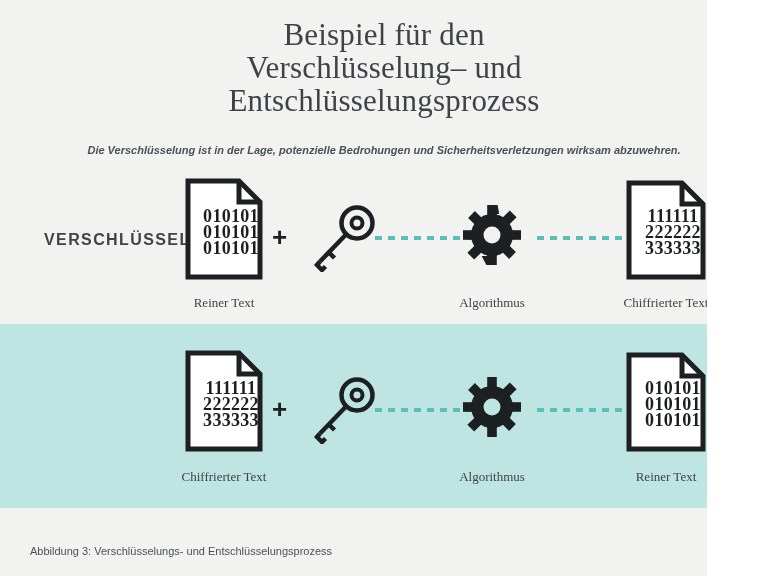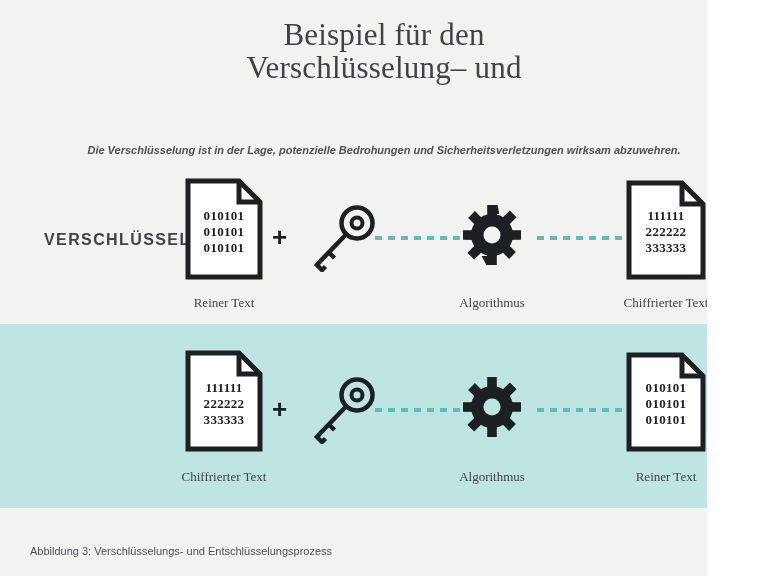--- a/index.html
+++ b/index.html
@@ -104,26 +104,26 @@
   .row-label-enc { top: 231px; left: 44px; }
   .row-label-dec { top: 401px; left: 40px; }
 
   
   .doc {
     position: absolute;
   }
   .doc svg { display: block; }
   .doc-text {
     position: absolute;
-    left: 0;
+    left: 7px;
     width: 100%;
     text-align: center;
     font-family: "Liberation Serif", serif;
     font-weight: bold;
-    font-size: 13px;
+    font-size: 18px;
     line-height: 16px;
     color: #1d2023;
     letter-spacing: 0.3px;
   }
 
   .cap-label {
     position: absolute;
     text-align: center;
     font-family: "Liberation Serif", serif;
     font-size: 13px;
@@ -158,20 +158,21 @@
 </style>
 </head>
 <body>
 
 <div class="page">
 
   <div class="header">
     <div class="title">
       <span class="line">Beispiel für den</span>
       <span class="line">Verschlüsselung– und</span>
+      <span class="line">Entschlüsselungsprozess</span>
     </div>
     <div class="subtitle">Die Verschlüsselung ist in der Lage, potenzielle Bedrohungen und Sicherheitsverletzungen wirksam abzuwehren.</div>
   </div>
 
   <div class="band band-enc"></div>
 
   <div class="band band-dec"></div>
   <div class="footer-band"></div>
 
   <div class="row-label row-label-enc">VERSCHLÜSSELUNG</div>

